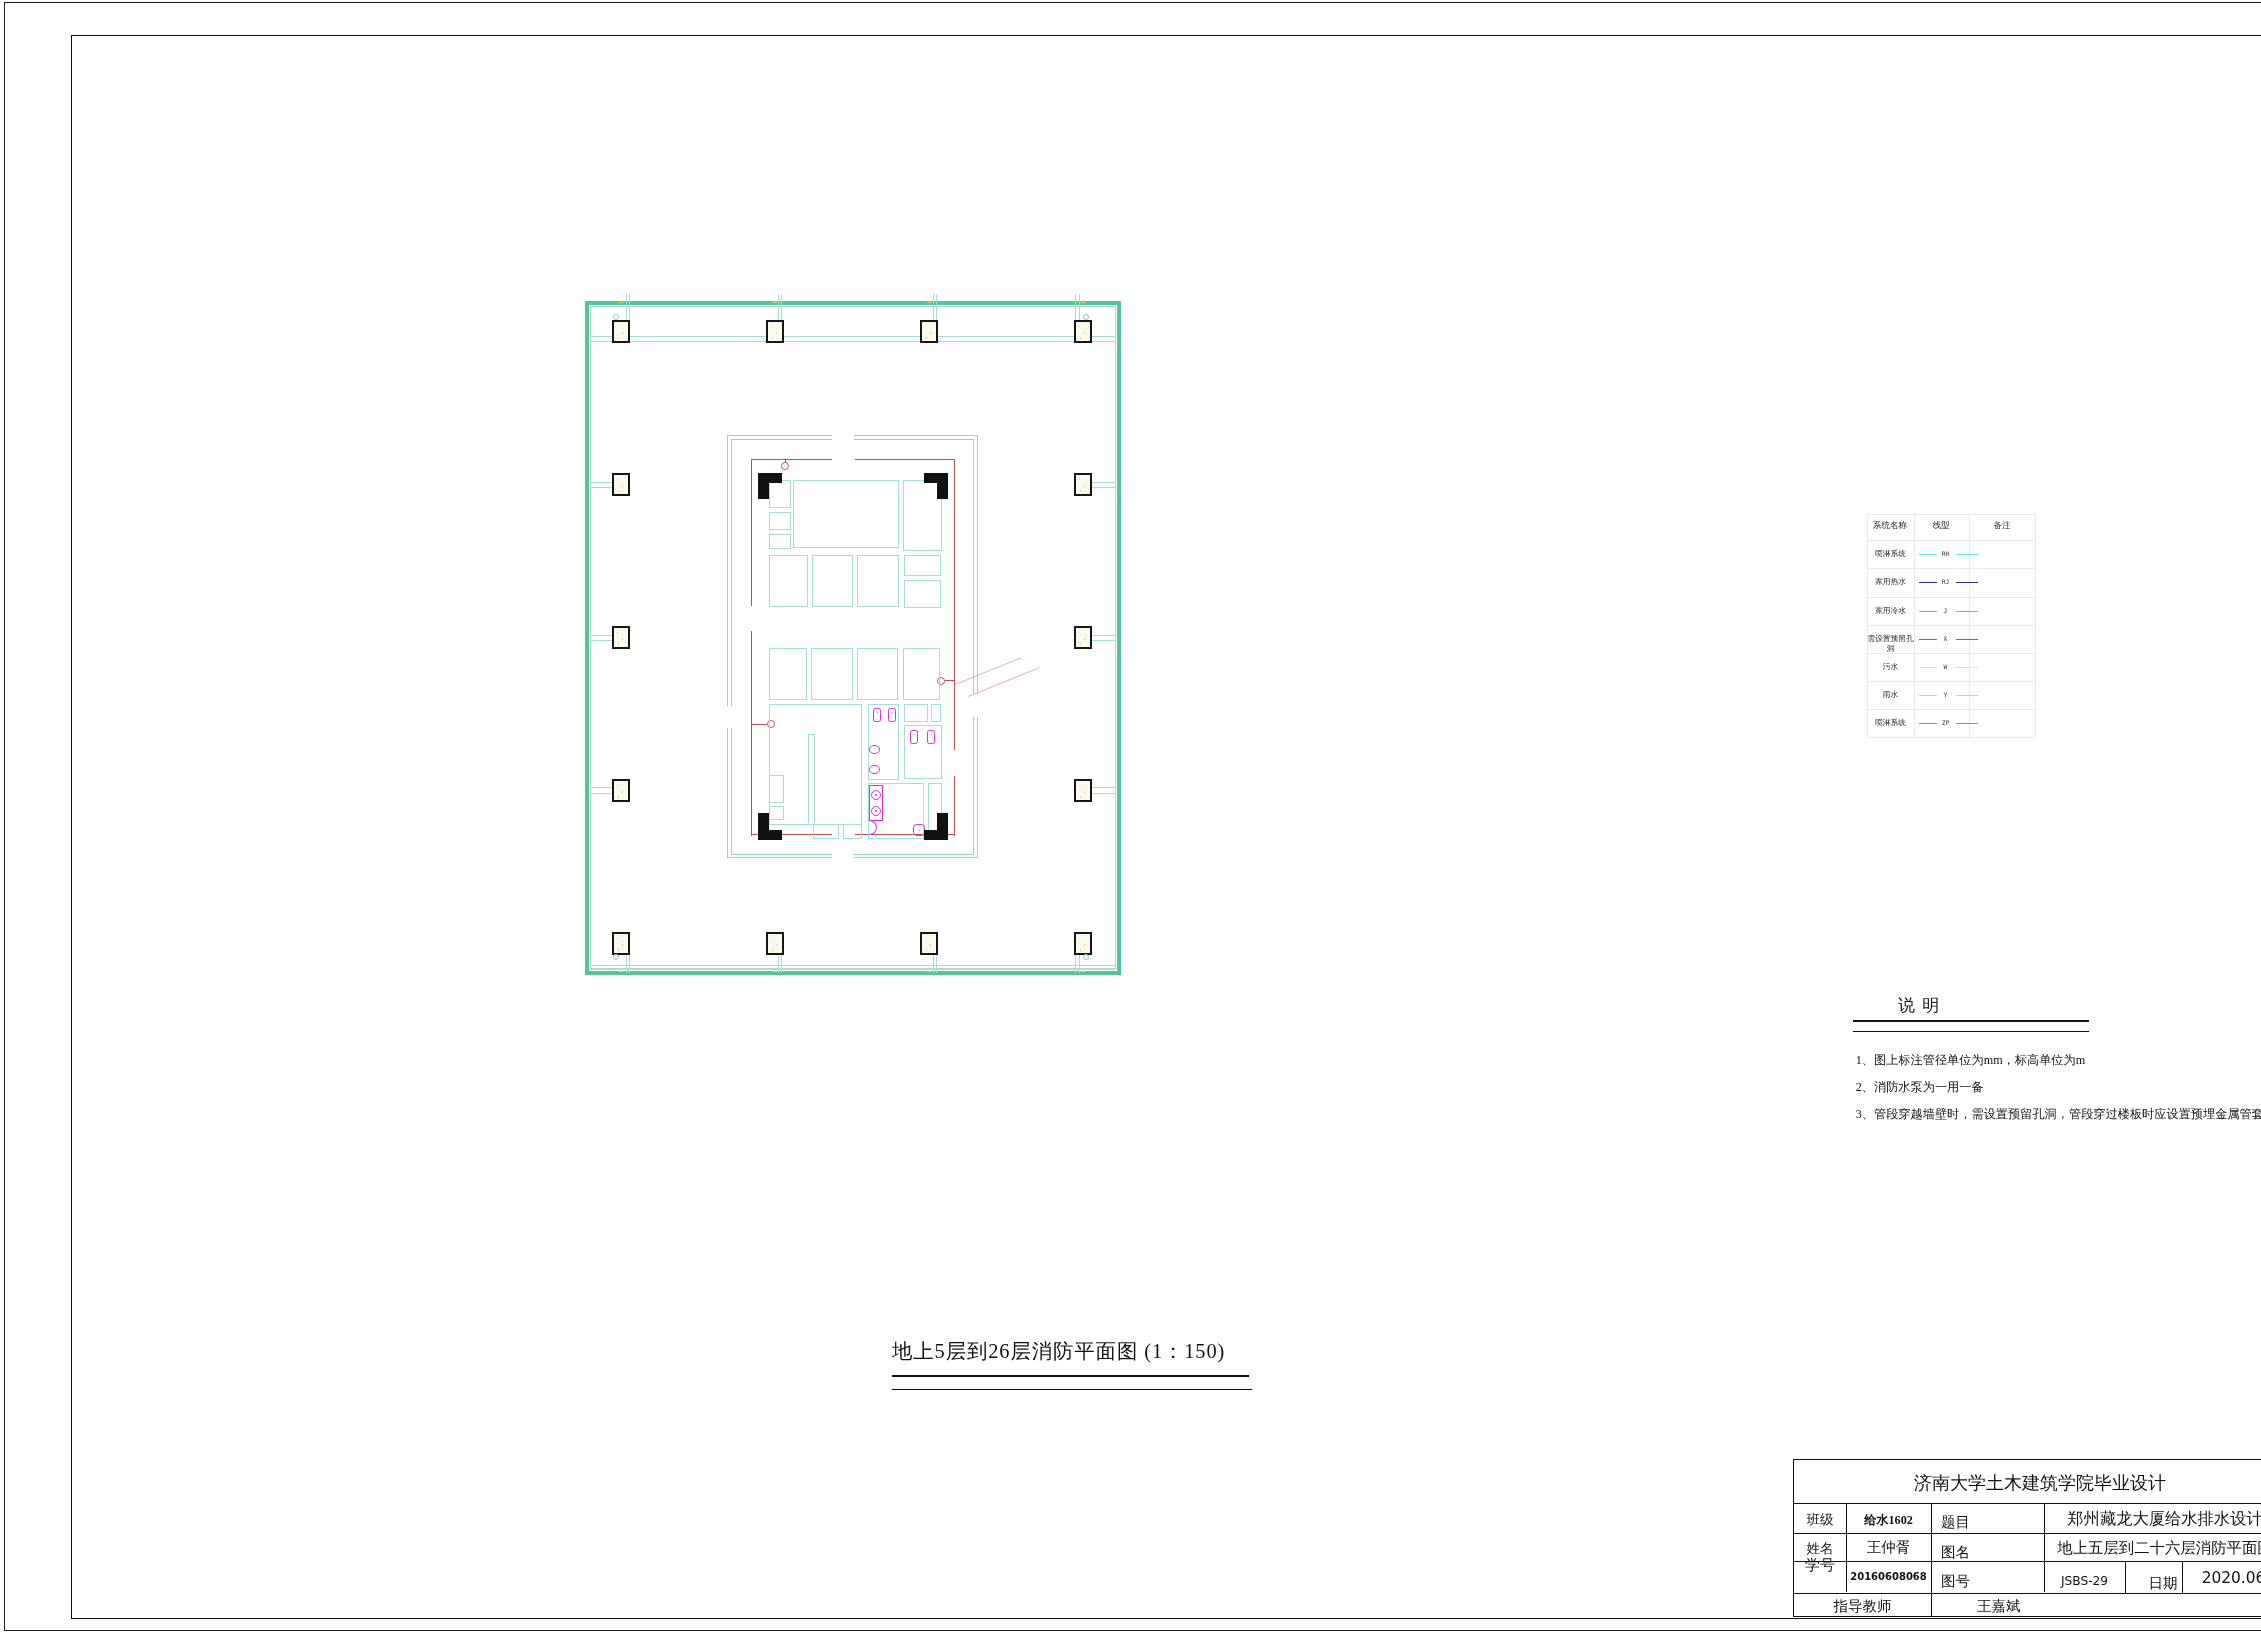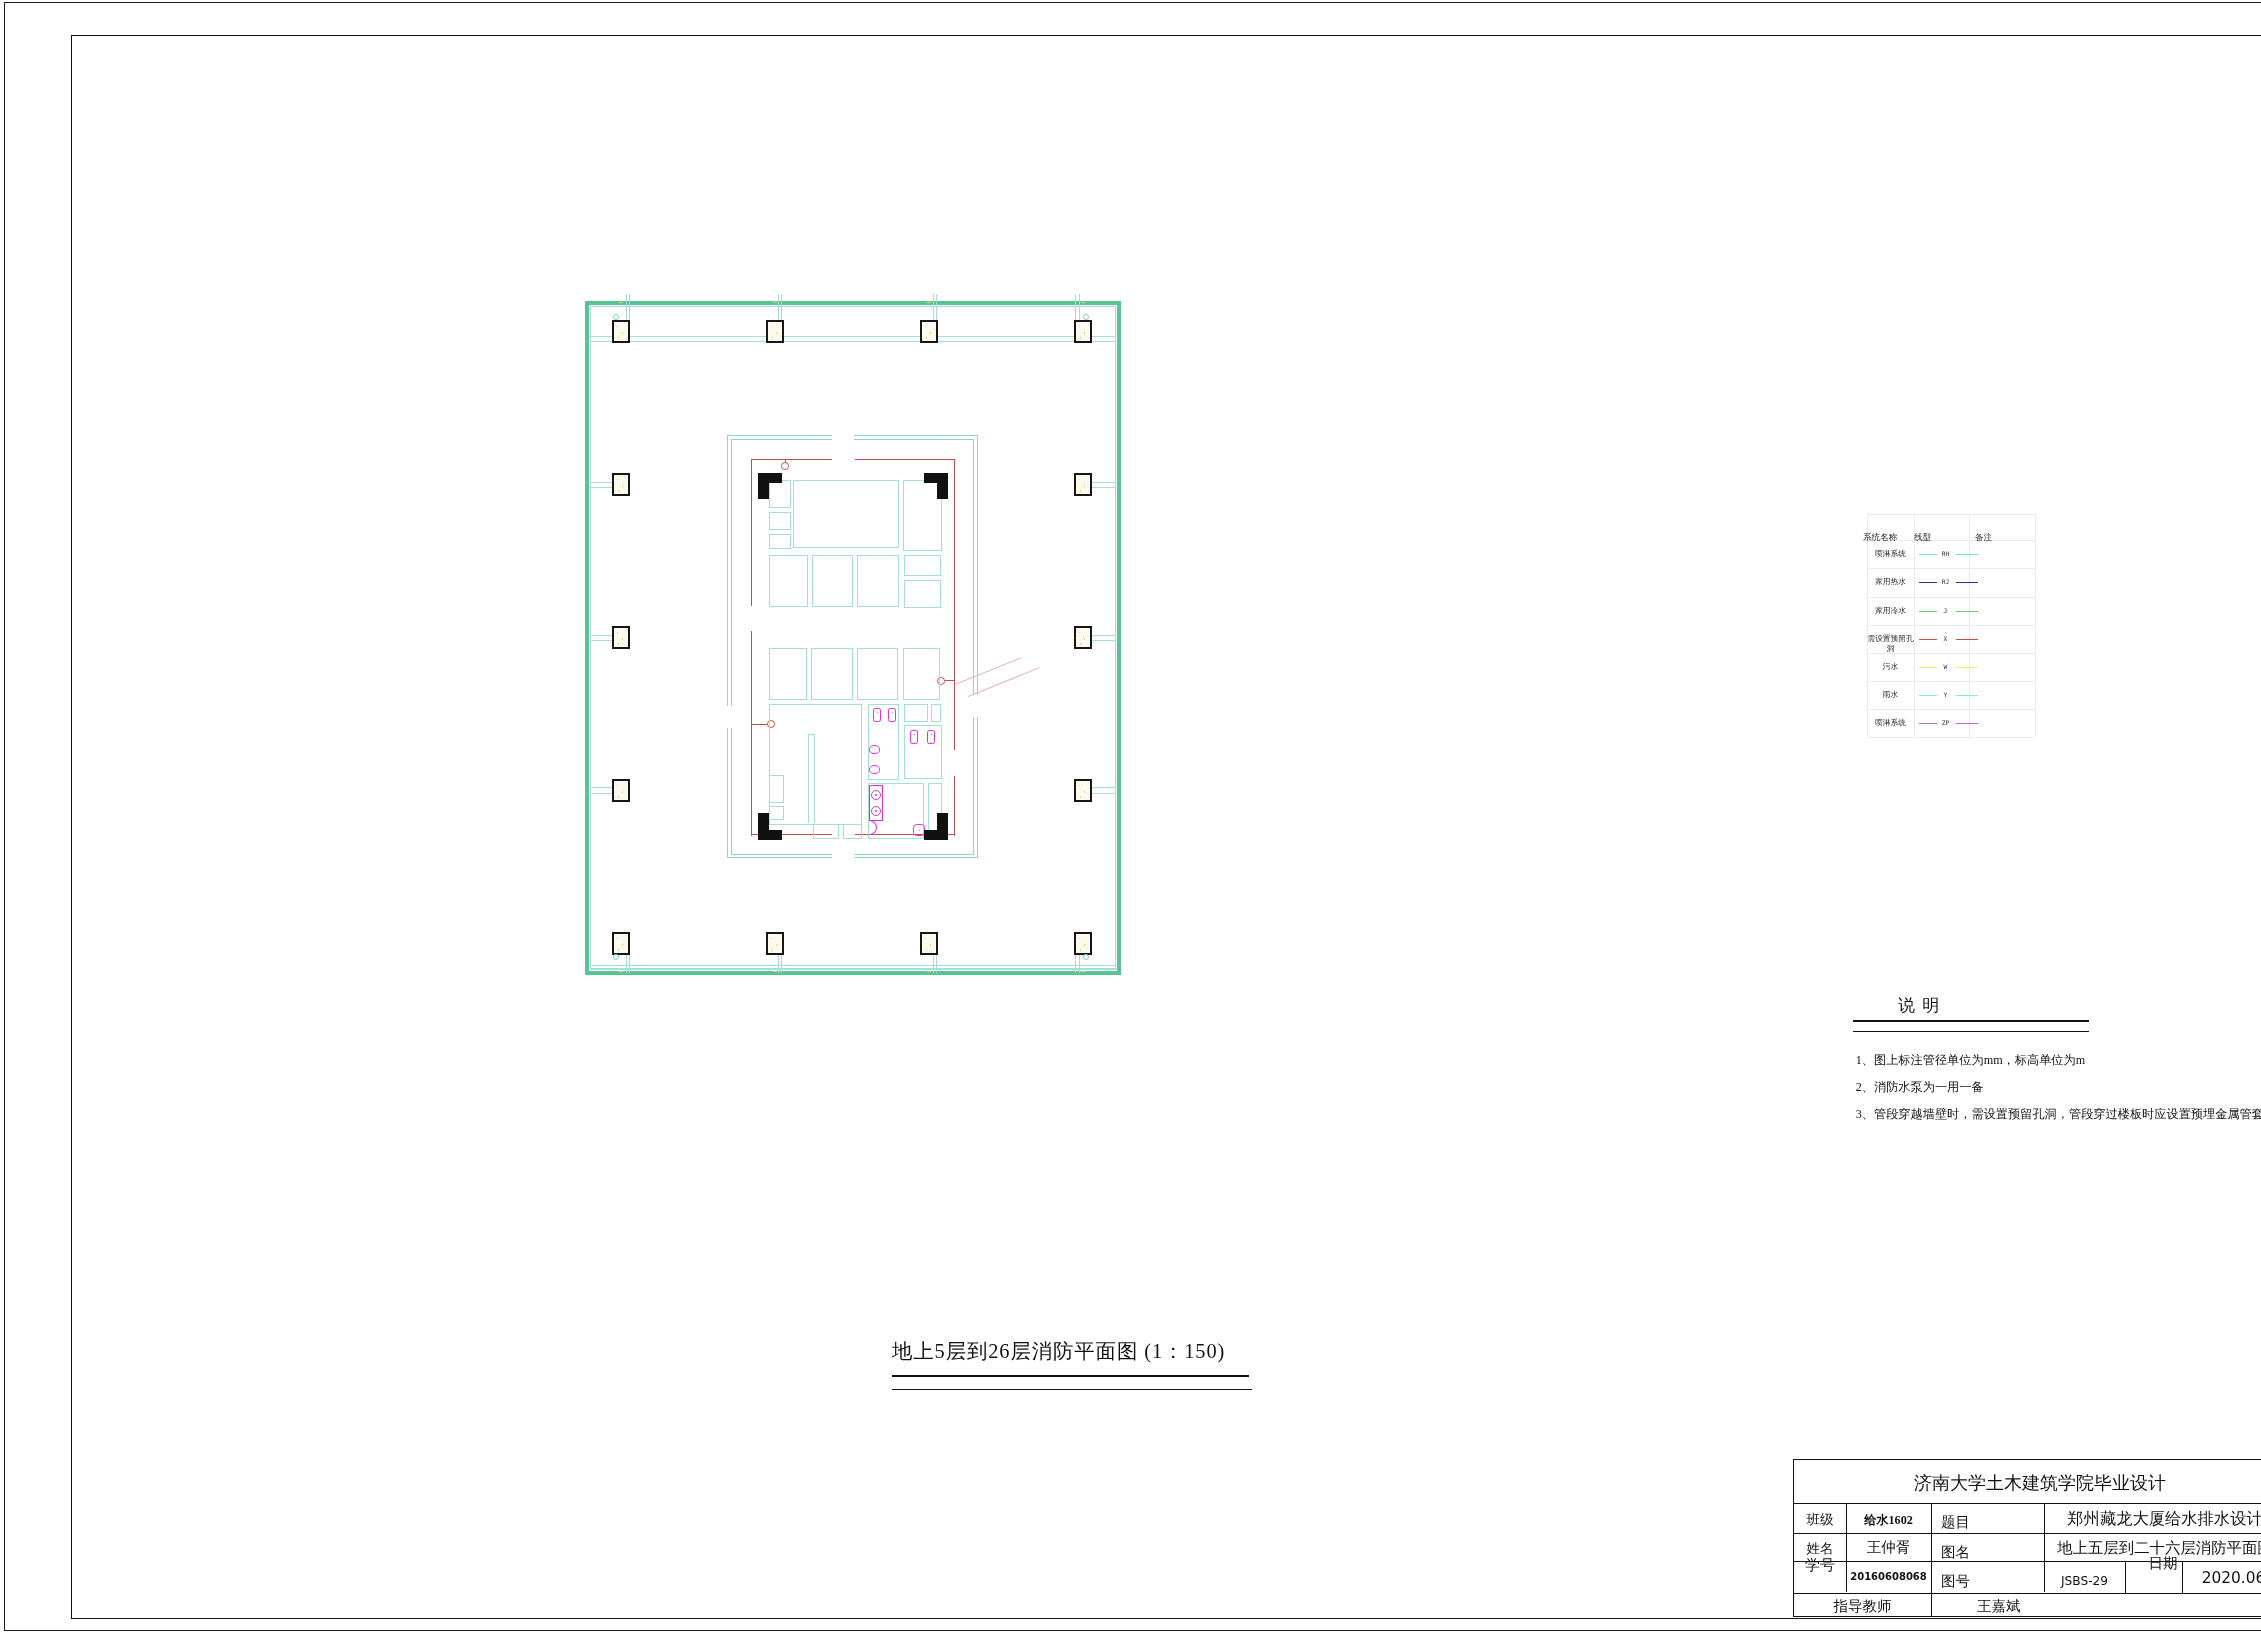--- a/index.html
+++ b/index.html
@@ -24,21 +24,21 @@
   .core-o{position:absolute;left:727px;top:435px;width:251px;height:423px;border:0.9px solid #8FD6CA;box-sizing:border-box;}
   .core-i{position:absolute;left:731px;top:439px;width:243px;height:416px;border:0.9px solid #8FD6CA;box-sizing:border-box;}
   .gap{position:absolute;background:#ffffff;}
   .rm{position:absolute;border:0.9px solid #A5DED4;box-sizing:border-box;}
   .hyd{position:absolute;width:7.7px;height:7.7px;border:0.9px solid #C0504D;border-radius:50%;box-sizing:border-box;}
   .mg{position:absolute;border:0.9px solid #DD30DD;box-sizing:border-box;}
   .mg b{position:absolute;background:#DD30DD;border-radius:50%;}
   
   .lgh{position:absolute;left:1867px;width:168px;height:0.5px;background:#EAEAEA;}
   .lgv{position:absolute;top:514px;width:0.5px;height:223px;background:#EAEAEA;}
-  .lg-hdr{position:absolute;top:532px;font-size:8.6px;color:#222;width:54px;text-align:left;font-family:"Liberation Sans","DejaVu Sans",sans-serif;}
+  .lg-hdr{position:absolute;top:520px;font-size:8.6px;color:#222;width:54px;text-align:center;font-family:"Liberation Sans","DejaVu Sans",sans-serif;}
   .lgrow{position:absolute;left:1867px;width:168px;height:0;}
   .lgname{position:absolute;left:0;top:-5px;width:47px;text-align:center;font-size:7.7px;color:#222;font-family:"Liberation Sans","DejaVu Sans",sans-serif;}
   .lgl{position:absolute;top:-0.5px;height:1.4px;}
   .lgl.s1{left:52px;width:18px;} .lgl.s2{left:89px;width:22px;}
   .lgcode{position:absolute;left:68px;top:-4.1px;width:21px;text-align:center;font-size:6.3px;color:#333;font-family:"DejaVu Sans Mono",monospace;}
   .c0{background:#5FE5E2;} .c1{background:#27338F;} .c2{background:#5CD65C;} .c3{background:#CC4B42;}
   .c4{background:#F2EE60;height:1.8px;} .c5{background:#7FE8E8;} .c6{background:#CC66CC;}
   
   .notes{position:absolute;left:1853px;top:994px;width:452px;}
   .notes-title{position:absolute;left:45px;top:0;font-size:17px;letter-spacing:7.2px;color:#111;text-align:center;}
@@ -389,21 +389,21 @@
 
     <span class="ctr" style="left:0;top:80px;width:52px;font-size:13.6px">姓名</span>
     <span class="ctr" style="left:52px;top:78px;width:85px;font-size:14.5px">王仲胥</span>
     <span style="left:147px;top:83px;font-size:14.5px">图名</span>
     <span class="ctr" style="left:250px;top:78px;width:242px;font-size:15.4px">地上五层到二十六层消防平面图</span>
 
     <span class="ctr" style="left:0;top:96px;width:52px;font-size:15px">学号</span>
     <span class="ctr num" style="left:52px;top:111px;width:85px;font-size:10px;font-weight:700">20160608068</span>
     <span style="left:147px;top:112px;font-size:14.5px">图号</span>
     <span class="ctr num" style="left:250px;top:114px;width:81px;font-size:12.2px">JSBS-29</span>
-    <span class="ctr" style="left:331px;top:94px;width:76px;font-size:14.5px">日期</span>
+    <span class="ctr" style="left:331px;top:114px;width:76px;font-size:14.5px">日期</span>
     <span class="ctr num" style="left:388px;top:109px;width:103px;font-size:15.4px">2020.06</span>
 
     <span class="ctr" style="left:0;top:137px;width:137px;font-size:14.5px">指导教师</span>
     <span style="left:183px;top:137px;font-size:14.5px">王嘉斌</span>
   </div>
 
 </div>
 
 
 </body></html>

